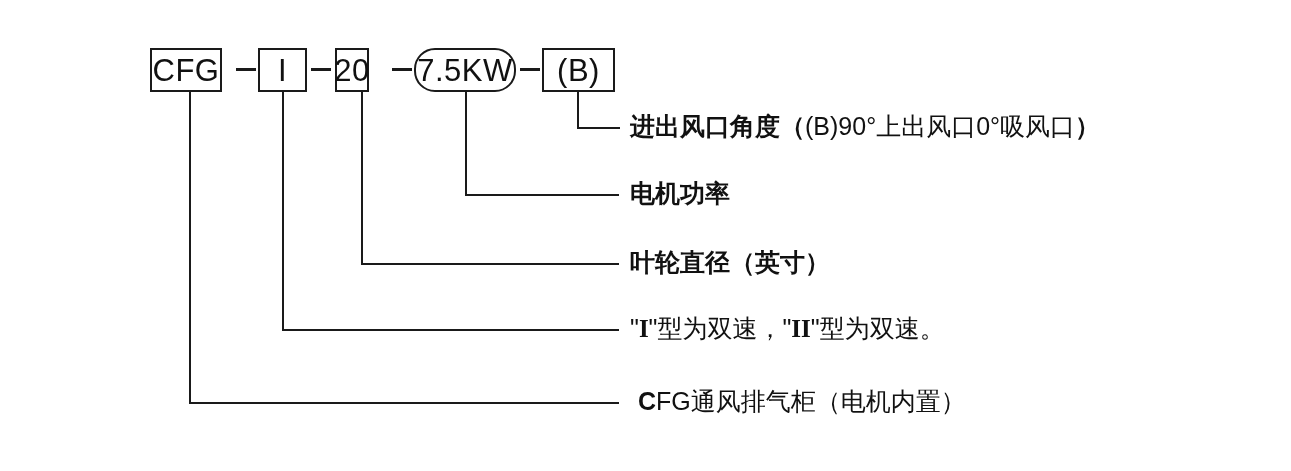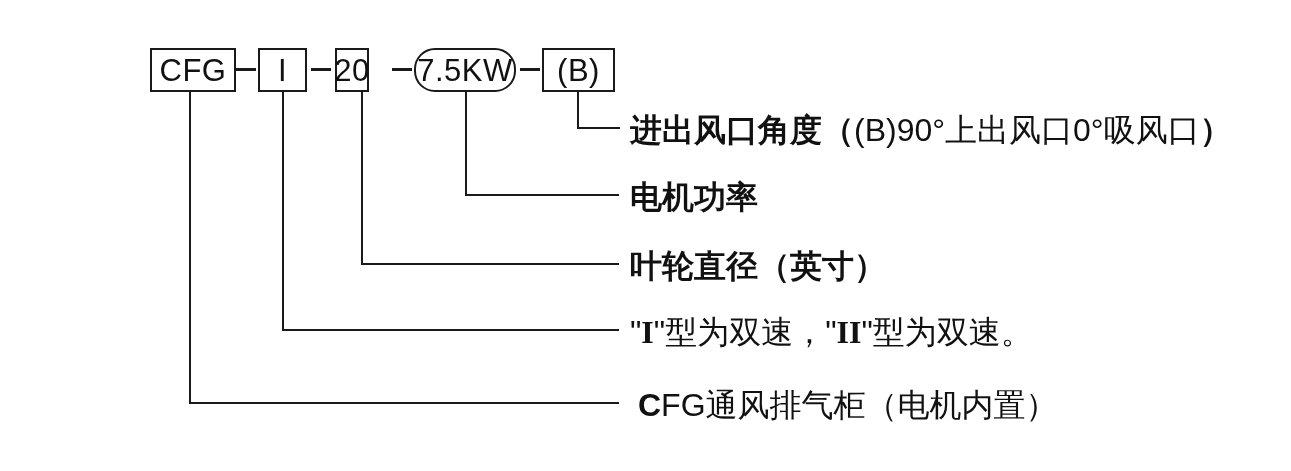--- a/index.html
+++ b/index.html
@@ -45,35 +45,35 @@
     background: #1a1a1a;
   }
   .leader-h {
     position: absolute;
     height: 2px;
     background: #1a1a1a;
   }
   
   .annotation {
     position: absolute;
-    font-size: 32px;
+    font-size: 25px;
     line-height: 1.15;
     white-space: nowrap;
     color: #111111;
   }
   .b { font-weight: bold; }
   .n { font-weight: normal; }
   .ser { font-family: "Liberation Serif", "DejaVu Serif", serif; font-weight: bold; }
 </style>
 </head>
 <body>
 
 <div id="diagram">
 
-  <div class="code-box" style="left:150px; top:48px; width:86px; height:44px;">CFG</div>
+  <div class="code-box" style="left:150px; top:48px; width:72px; height:44px;">CFG</div>
 
   <div class="dash" style="left:236px; top:68px; width:20px;"></div>
 
   <div class="code-box" style="left:258px; top:48px; width:49px; height:44px;">I</div>
 
   <div class="dash" style="left:311px; top:68px; width:20px;"></div>
 
   <div class="code-box" style="left:335px; top:48px; width:34px; height:44px;">20</div>
 
   <div class="dash" style="left:392px; top:68px; width:20px;"></div>

